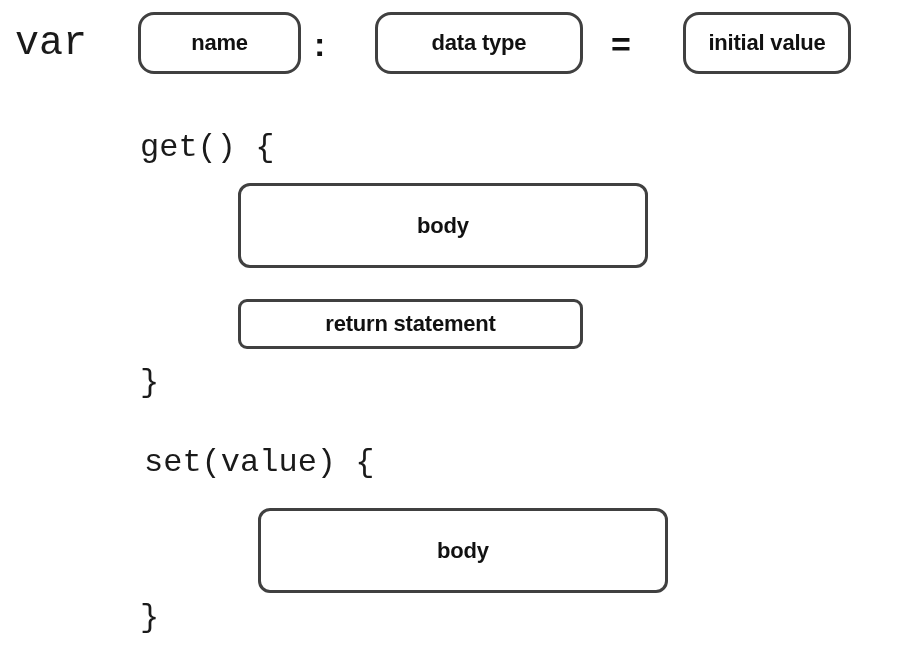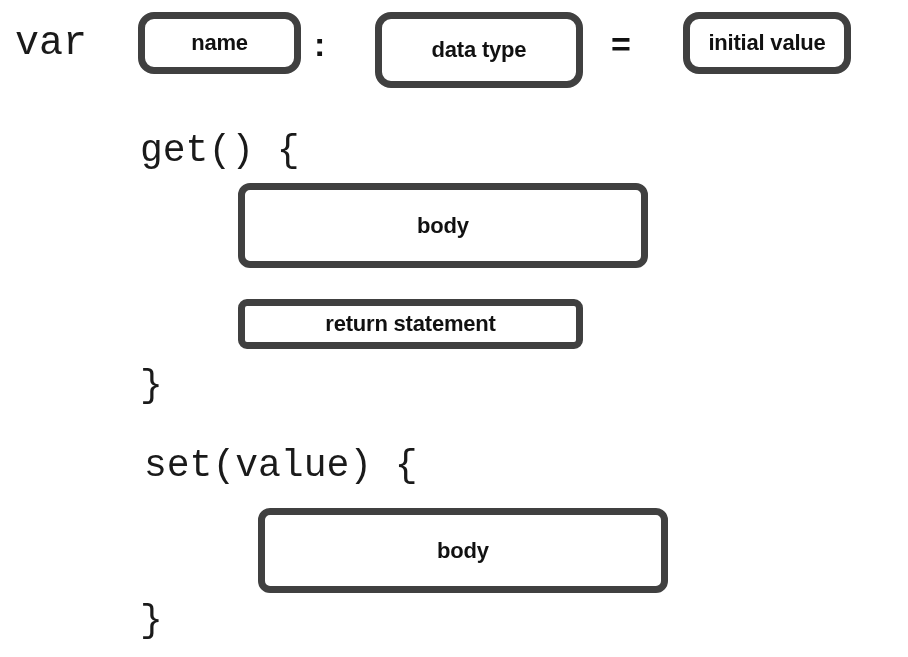--- a/index.html
+++ b/index.html
@@ -15,21 +15,21 @@
     background: #ffffff;
     overflow: hidden;
     font-family: "Liberation Sans", sans-serif;
     padding-left: 32px;
   }
 
   
   .code {
     position: absolute;
     font-family: "Liberation Mono", "DejaVu Sans Mono", monospace;
-    font-size: 38px;
+    font-size: 32px;
     font-weight: 400;
     color: #1a1a1a;
     white-space: pre;
     letter-spacing: 0px;
     line-height: 1;
   }
 
   
   .op {
     position: absolute;
@@ -40,21 +40,21 @@
     line-height: 1;
   }
   .op-colon { font-size: 34px; }
   .op-equals { font-size: 34px; }
 
   
   .slot {
     position: absolute;
     box-sizing: border-box;
     background: #ffffff;
-    border: 7px solid #404040;
+    border: 3px solid #404040;
     display: flex;
     align-items: center;
     justify-content: center;
   }
   .slot-label {
     font-family: "Liberation Sans", sans-serif;
     font-weight: 700;
     font-size: 22px;
     color: #111111;
     white-space: nowrap;
@@ -74,21 +74,21 @@
 <div id="canvas">
 
   <div class="code" style="left:15px; top:24px; font-size:40px;">var</div>
 
   <div class="slot slot-pill" style="left:138px; top:12px; width:163px; height:62px;">
     <span class="slot-label">name</span>
   </div>
 
   <div class="op op-colon" style="left:314px; top:27px;">:</div>
 
-  <div class="slot slot-pill" style="left:375px; top:12px; width:208px; height:76px;">
+  <div class="slot slot-pill" style="left:375px; top:12px; width:208px; height:62px;">
     <span class="slot-label">data type</span>
   </div>
 
   <div class="op op-equals" style="left:611px; top:27px;">=</div>
 
   <div class="slot slot-pill" style="left:683px; top:12px; width:168px; height:62px;">
     <span class="slot-label">initial value</span>
   </div>
 
   <div class="code" style="left:140px; top:132px;">get() {</div>

